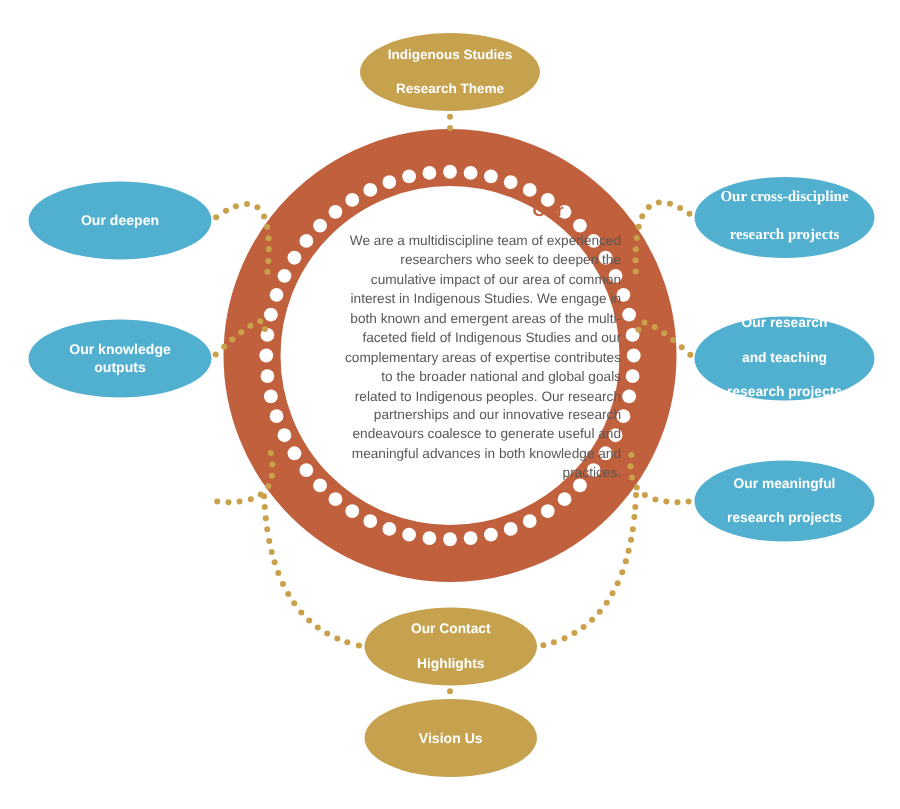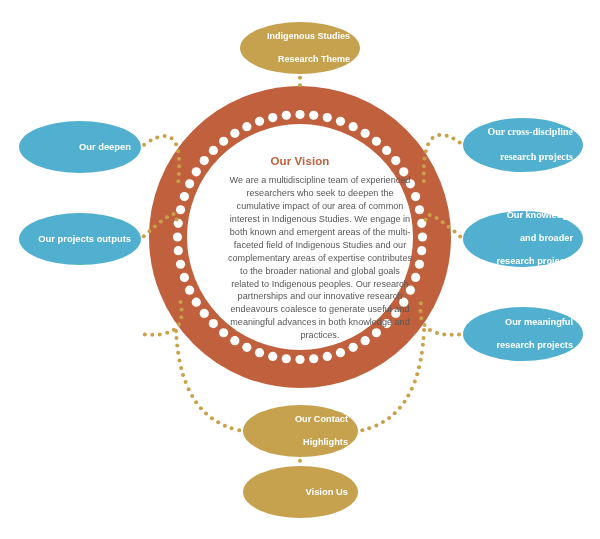--- a/index.html
+++ b/index.html
@@ -25,44 +25,44 @@
     width: 600px;
     height: 539px;
   }
 
   
   .node {
     position: absolute;
     display: flex;
     align-items: center;
     justify-content: center;
-    text-align: right;
+    text-align: center;
     color: #ffffff;
     font-weight: bold;
     line-height: 1.25;
     box-sizing: border-box;
     border-radius: 50%;
     padding: 2px 10px;
     -webkit-font-smoothing: antialiased;
   }
   .node span {
     display: block;
     width: 100%;
   }
   .node-blue { background: #51b0d0; }
   .node-gold { background: #c6a24f; }
 
   
   #vision-block {
     position: absolute;
     left: 186px;
-    top: 153px;
+    top: 133px;
     width: 228px;
     height: 190px;
-    text-align: center;
+    text-align: right;
     color: #5a5a5a;
     font-size: 9.1px;
     line-height: 1.42;
   }
   #vision-title {
     color: #c0603c;
     font-weight: bold;
     font-size: 11.5px;
     margin-bottom: 5px;
     letter-spacing: .1px;
@@ -248,35 +248,35 @@
       <span>Indigenous Studies</span><br>
       <span>Research Theme</span>
     </span>
   </div>
 
   <div class="node node-blue" style="left:19px; top:121px; width:122px; height:52px; font-size:9.4px;">
     <span>Our deepen</span>
   </div>
 
   <div class="node node-blue" style="left:19px; top:213px; width:122px; height:52px; font-size:9.4px;">
-    <span>Our projects outputs</span>
+    <span>Our knowledge outputs</span>
   </div>
 
 
   <div class="node node-blue" style="left:463px; top:118px; width:120px; height:54px; font-size:10px;font-family:Liberation Serif, serif;">
     <span>
       <span>Our cross-discipline</span><br>
       <span>research projects</span>
     </span>
   </div>
 
   <div class="node node-blue" style="left:463px; top:211px; width:120px; height:56px; font-size:9.2px;">
     <span>
-      <span>Our knowledge</span><br>
-      <span>and broader</span><br>
+      <span>Our research</span><br>
+      <span>and teaching</span><br>
       <span>research projects</span>
     </span>
   </div>
 
   <div class="node node-blue" style="left:463px; top:307px; width:120px; height:54px; font-size:9.2px;">
     <span>
       <span>Our meaningful</span><br>
       <span>research projects</span>
     </span>
   </div>

